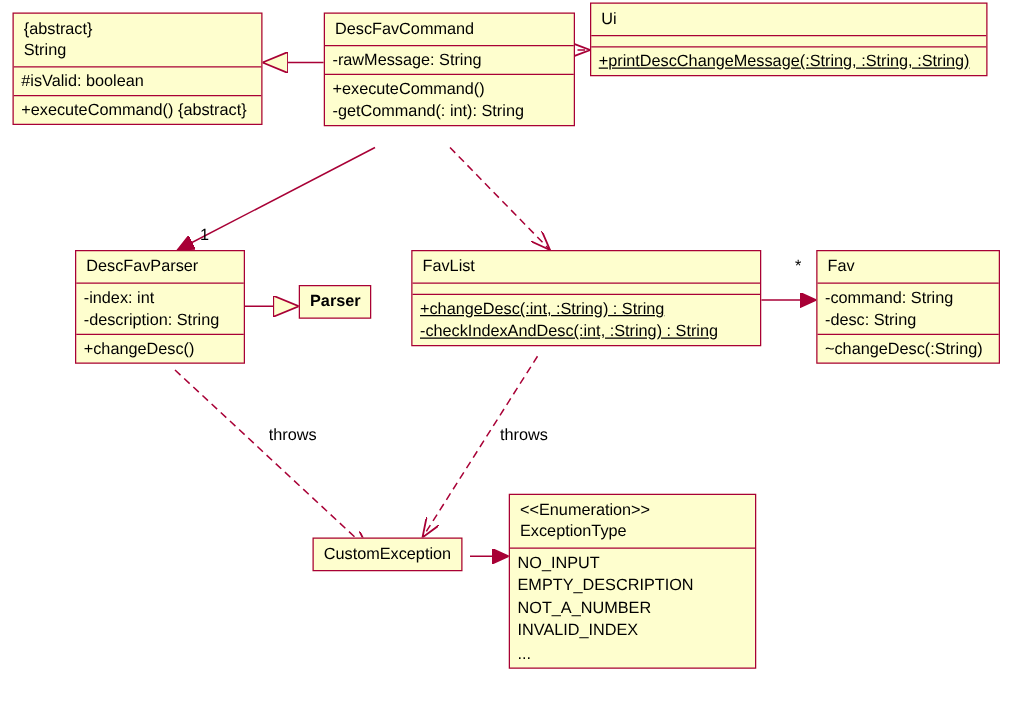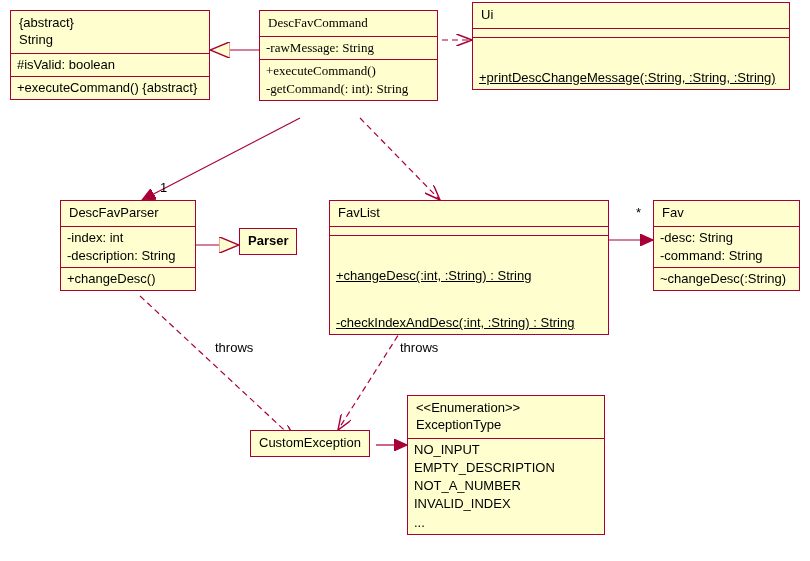--- a/index.html
+++ b/index.html
@@ -23,21 +23,21 @@
     border-bottom: 1.5px solid #a80036;
     line-height: 1.3;
   }
   .class-section {
     border-bottom: 1.5px solid #a80036;
     padding: 2px 6px;
     line-height: 1.4;
   }
   .class-section:last-child { border-bottom: none; }
   .class-section.empty { height: 8px; padding: 0; }
-  .underline { text-decoration: underline; margin-top: 29px; }
+  .underline { text-decoration: underline; }
   .label {
     position: absolute;
     font-size: 13px;
   }
   svg.connectors {
     position: absolute;
     left: 0; top: 0;
     width: 810px; height: 561px;
     pointer-events: none;
   }
@@ -83,21 +83,21 @@
     <span>String</span>
   </div>
   <div class="class-section">
     <div>#isValid: boolean</div>
   </div>
   <div class="class-section">
     <div>+executeCommand() {abstract}</div>
   </div>
 </div>
 
-<div class="class-box" style="left:259px; top:10px; width:179px;font-family:Liberation Serif, serif;">
+<div class="class-box" style="left:259px; top:10px; width:201px;">
   <div class="class-title">
     <span>DescFavCommand</span>
   </div>
   <div class="class-section">
     <div>-rawMessage: String</div>
   </div>
   <div class="class-section">
     <div>+executeCommand()</div>
     <div>-getCommand(: int): String</div>
   </div>
@@ -141,22 +141,22 @@
     <div class="underline">+changeDesc(:int, :String) : String</div>
     <div class="underline">-checkIndexAndDesc(:int, :String) : String</div>
   </div>
 </div>
 
 <div class="class-box" style="left:653px; top:200px; width:147px;">
   <div class="class-title">
     <span>Fav</span>
   </div>
   <div class="class-section">
+    <div>-command: String</div>
     <div>-desc: String</div>
-    <div>-command: String</div>
   </div>
   <div class="class-section">
     <div>~changeDesc(:String)</div>
   </div>
 </div>
 
 <div class="class-box" style="left:250px; top:430px;">
   <div class="class-title" style="border-bottom:none;">
     <span>CustomException</span>
   </div>

